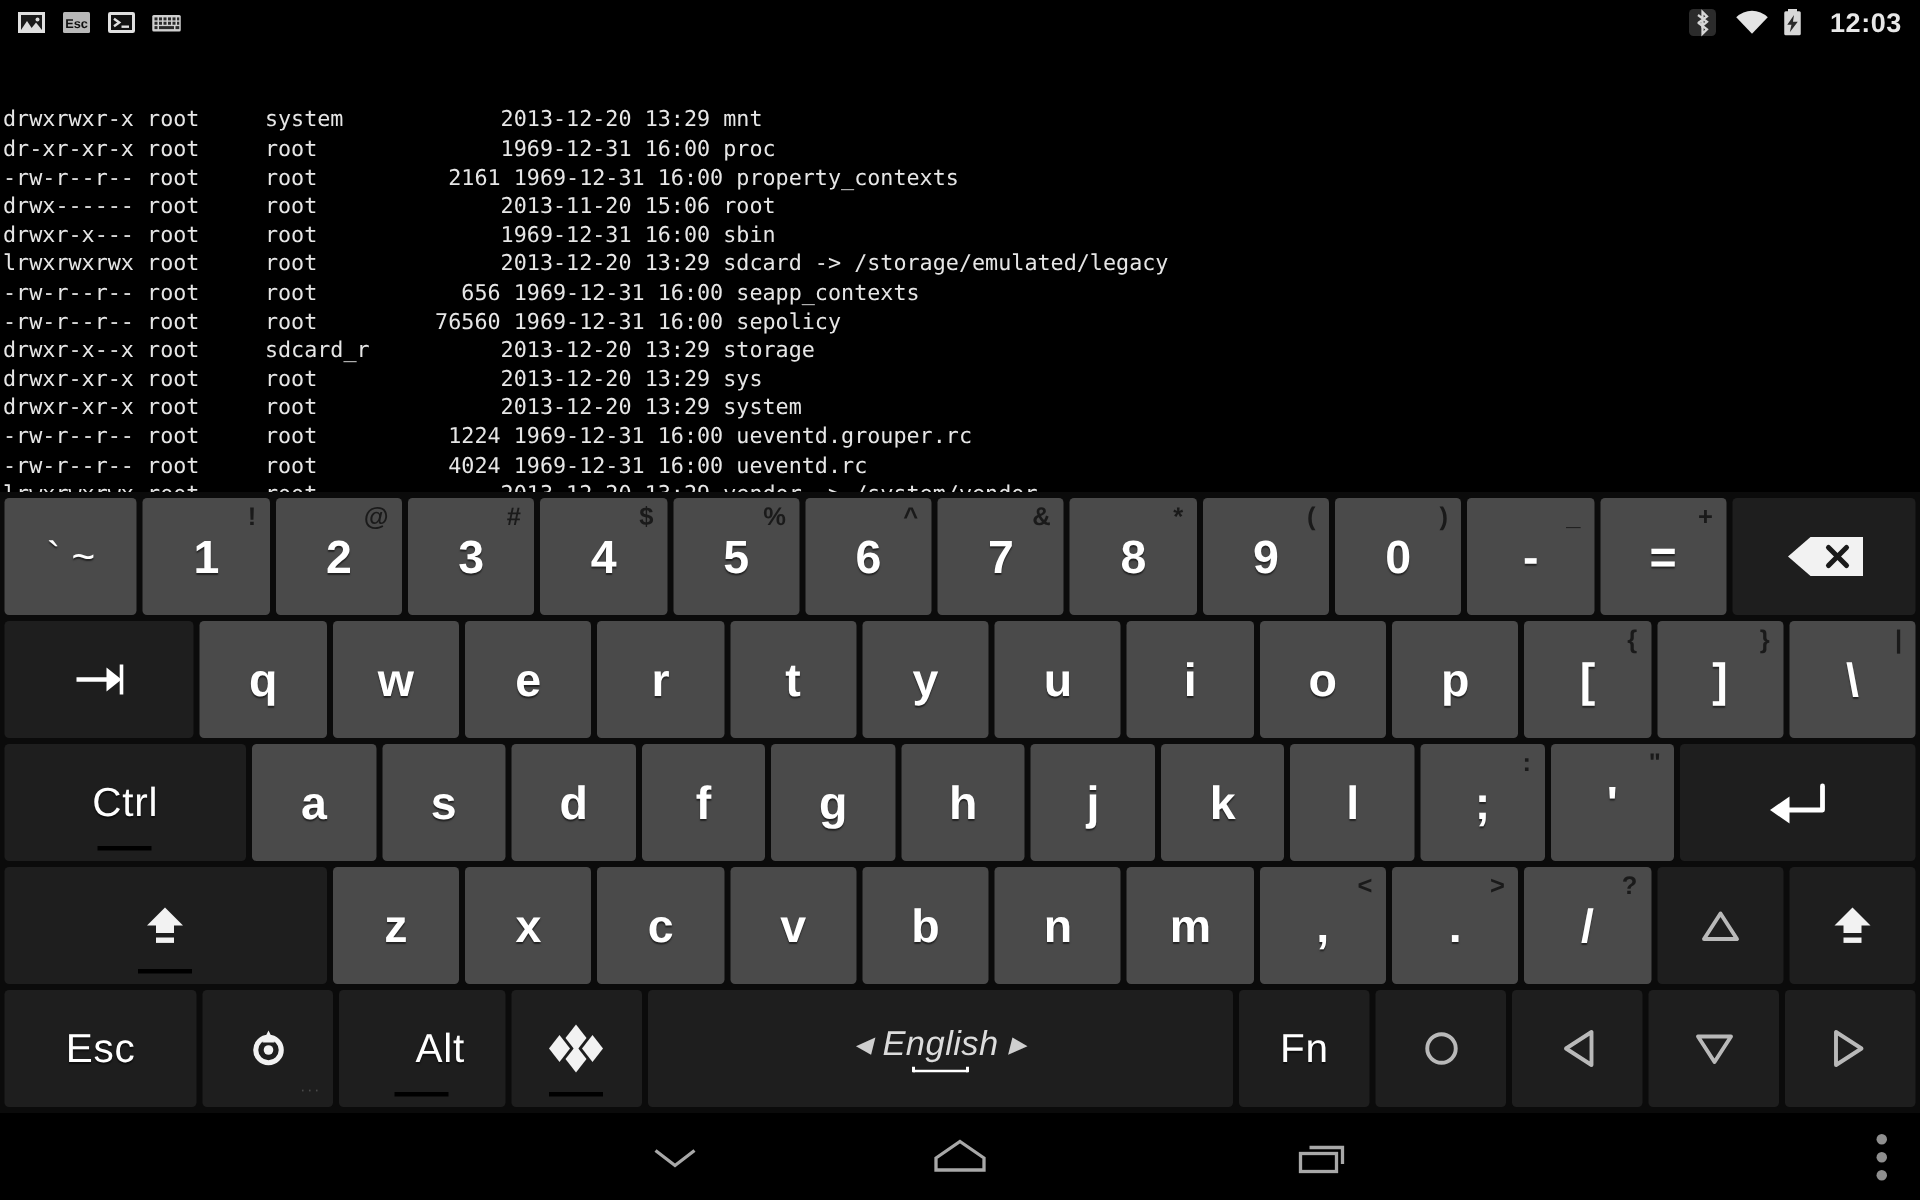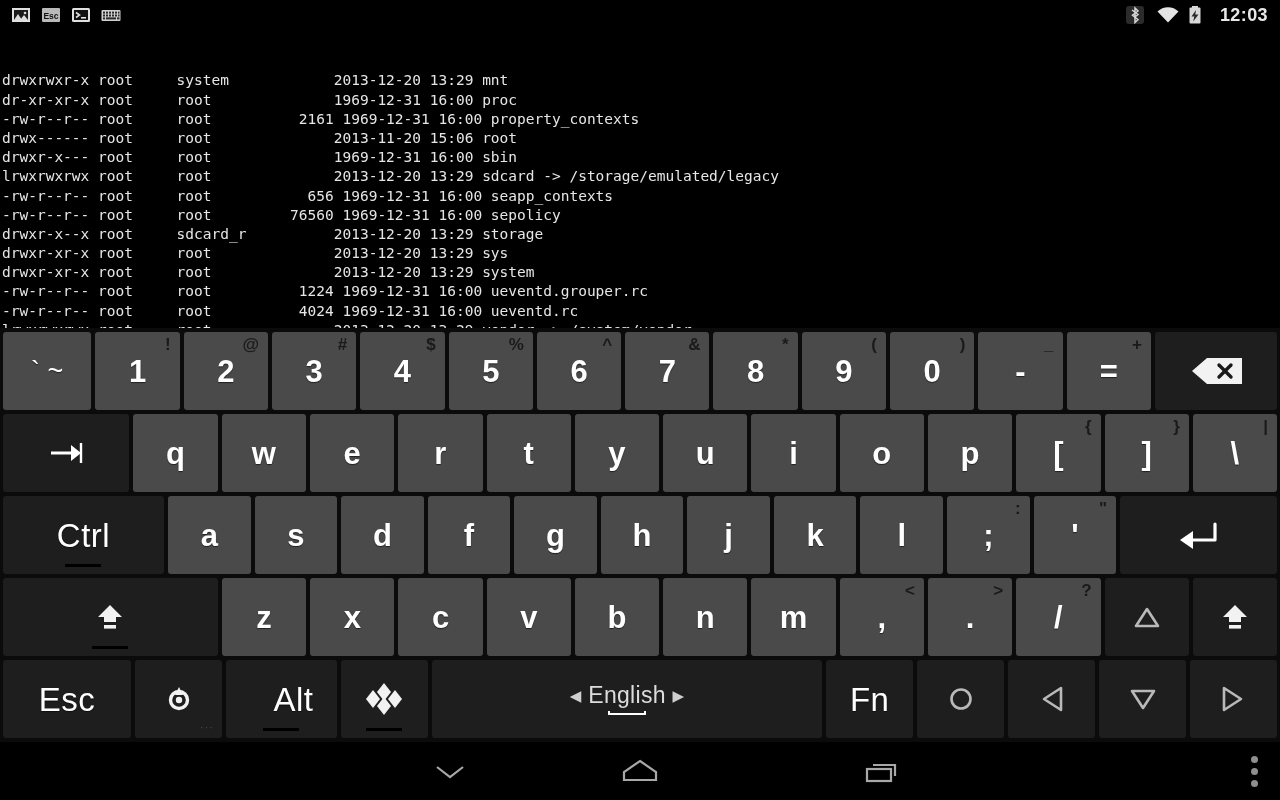--- a/index.html
+++ b/index.html
@@ -57,21 +57,21 @@
   .key.mod    { background: #1e1e1e; }
   .key .main {
     font-size: 31px; font-weight: bold; line-height: 1;
     text-shadow: 0 1px 1px rgba(0,0,0,.55);
   }
   .key .main.sm { font-size: 27px; font-weight: normal; }
   .key .sup {
     position: absolute; top: 4px; right: 9px;
     font-size: 17px; font-weight: bold; color: #1a1a1a; line-height: 1;
   }
-  .key.mod .main { font-size: 33px; font-weight: normal; letter-spacing: .5px; text-align: center; }
+  .key.mod .main { font-size: 27px; font-weight: normal; letter-spacing: .5px; text-align: center; }
   .key .underbar {
     position: absolute; left: 50%; transform: translateX(-50%);
     bottom: 7px; width: 36px; height: 3px; background: #000;
   }
   .key .dots {
     position: absolute; right: 8px; bottom: 5px;
     font-size: 11px; color: #4a4a4a; letter-spacing: 1px; line-height: 1;
   }
   .glyph { display: block; }
 
@@ -436,21 +436,21 @@
         <g fill="#f2f2f2">
           <polygon points="20,3 27,12 20,21 13,12"></polygon>
           <polygon points="20,17 27,26 20,35 13,26"></polygon>
           <polygon points="9,10 16,19 9,28 2,19"></polygon>
           <polygon points="31,10 38,19 31,28 24,19"></polygon>
         </g>
             </svg>
           </span>
           <span class="underbar"></span>
         </div>
-        <div class="key mod" style="flex: 5.7 1 0%;">
+        <div class="key mod" style="flex: 5.7 1 0%; font-style: italic;">
           <div class="space-inner">
             <div class="space-lang"><span class="ar">◀</span><span> English </span><span class="ar">▶</span></div>
             <div class="space-bar-ind"></div>
           </div>
         </div>
         <div class="key mod" style="flex: 1.27 1 0%;">
           <span class="main">Fn</span>
         </div>
         <div class="key mod" style="flex: 1.27 1 0%;">
           <span>

